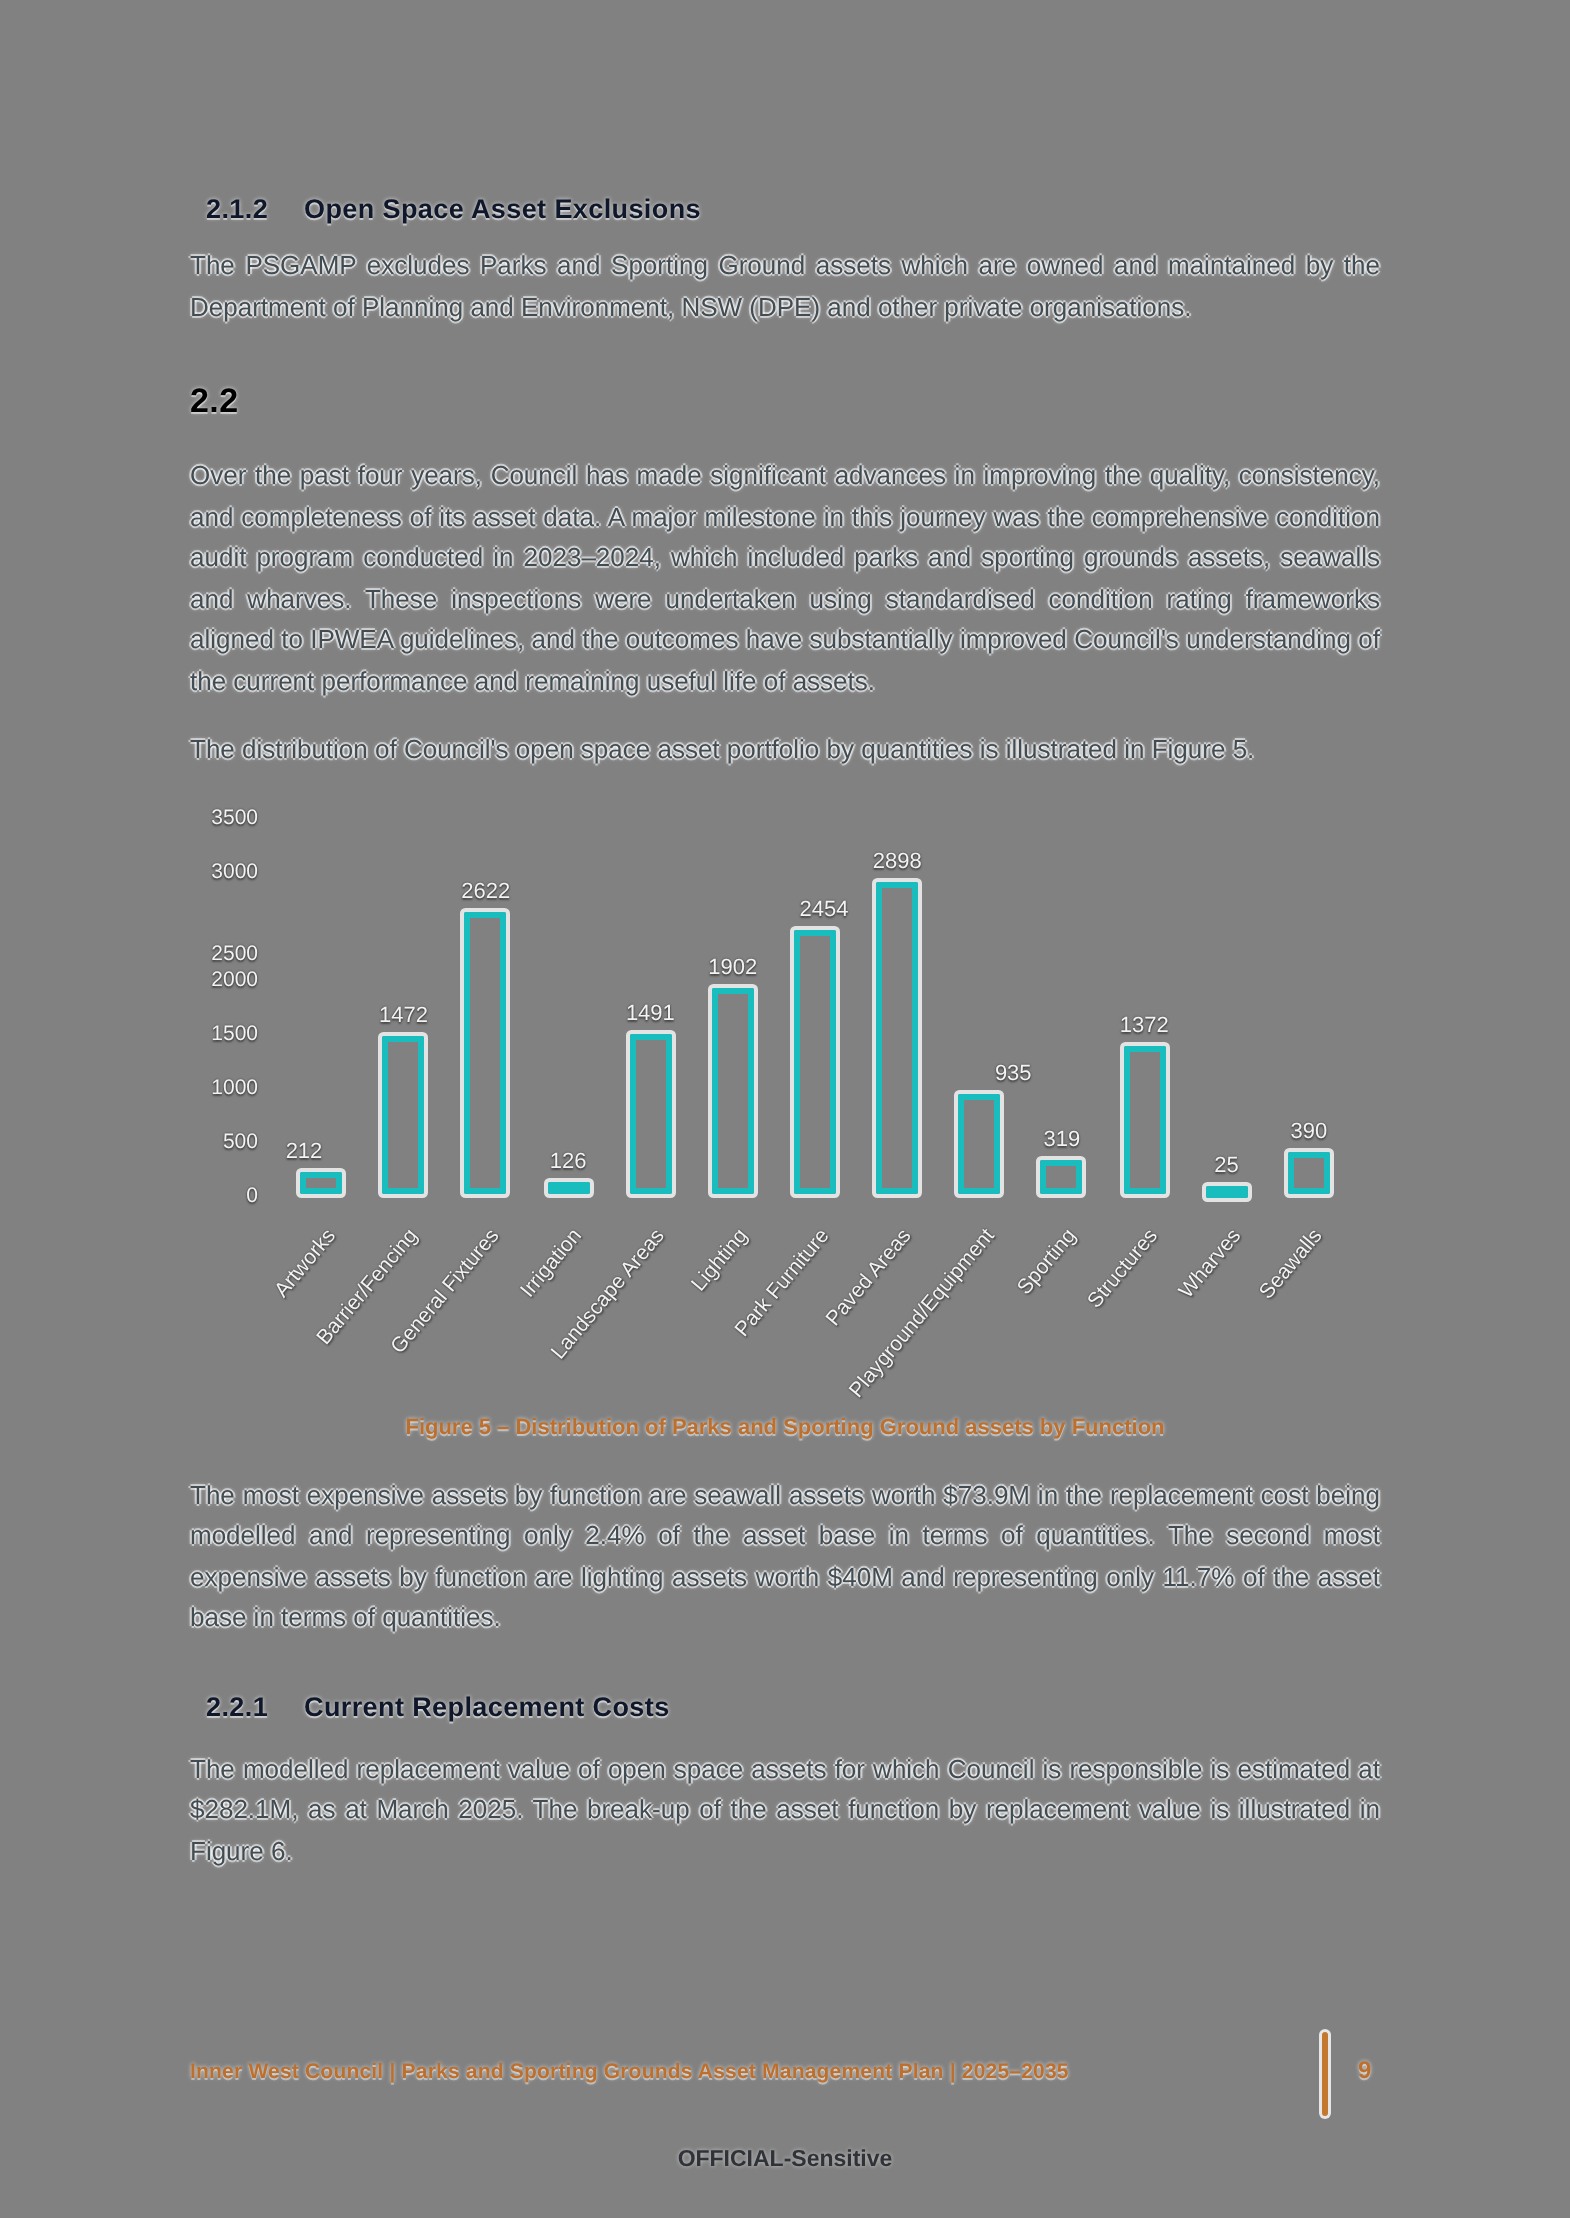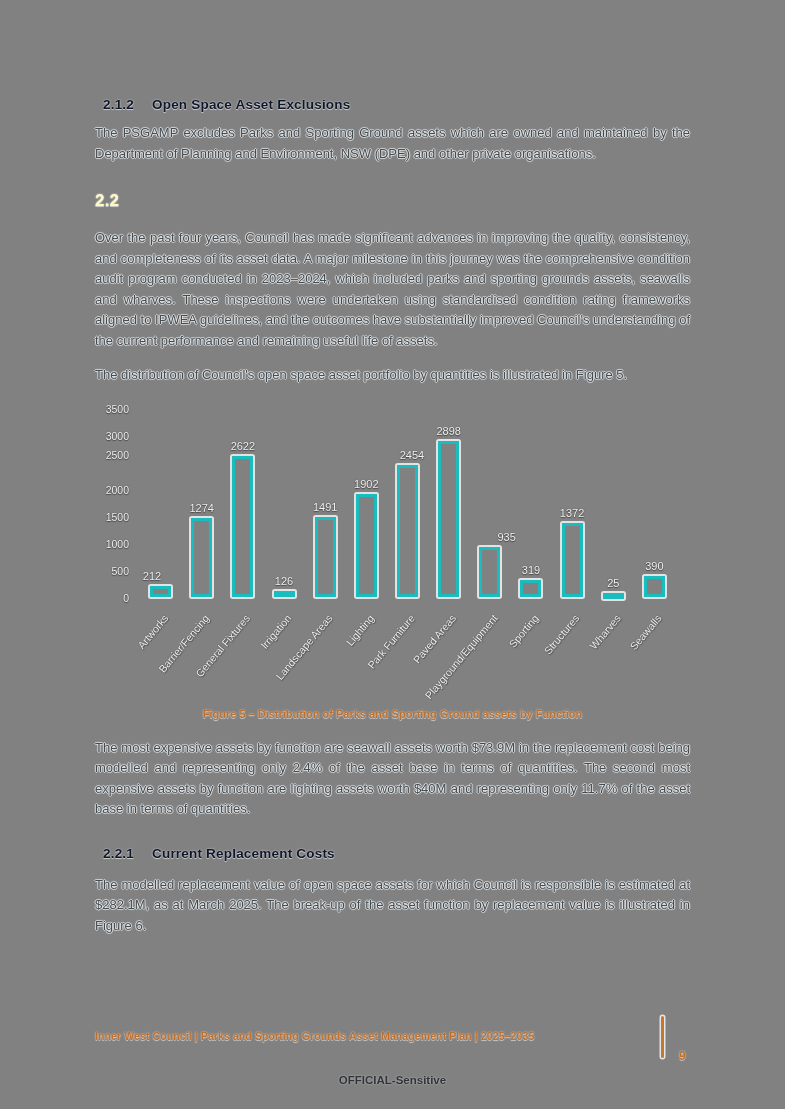--- a/index.html
+++ b/index.html
@@ -18,27 +18,26 @@
     color:#424c53;
     text-shadow:-1px 0 0 rgba(255,255,255,.5), 1px 0 0 rgba(255,255,255,.5),
                 0 -1px 0 rgba(255,255,255,.5), 0 1px 0 rgba(255,255,255,.5),
                 0 0 2px rgba(255,255,255,.85);
   }
   .t-subhead {
     color:#0f172a;
     text-shadow:0 0 2px rgba(255,255,255,.7), 0 1px 0 rgba(255,255,255,.45);
   }
   .t-h2 {
-    color:#fef9c3;
+    color:#000000;
     text-shadow:0 0 2px rgba(255,255,255,.7), 0 1px 0 rgba(255,255,255,.45);
   }
   .t-orange {
     color:#bd702e;
     text-shadow:0 0 2px rgba(255,255,255,.7), 0 1px 0 rgba(255,255,255,.4);
-    margin-top:21px;
   }
   .t-light {
     color:#f3f3f3;
     text-shadow:0 0 1px rgba(45,45,45,.9), 0 1px 1px rgba(45,45,45,.65);
   }
 
   .subheading { display:flex; padding-left:8px; font-size:13.5px; font-weight:bold; letter-spacing:.2px; }
   .subheading .num { width:49px; flex:none; }
   .h2 { display:flex; font-size:17px; font-weight:bold; letter-spacing:.2px; margin-top:27px; }
   .h2 .num { width:34px; flex:none; }
@@ -104,30 +103,30 @@
 
   <p class="body t-body" style="margin-top:14px">The distribution of Council's open space asset portfolio by quantities is illustrated in Figure 5.</p>
 
   <div class="chart">
     <div>
         <div class="ytick t-light" style="top: 189px;">0</div>
         <div class="ytick t-light" style="top: 162px;">500</div>
         <div class="ytick t-light" style="top: 135px;">1000</div>
         <div class="ytick t-light" style="top: 108px;">1500</div>
         <div class="ytick t-light" style="top: 81px;">2000</div>
-        <div class="ytick t-light" style="top: 46px;">2500</div>
+        <div class="ytick t-light" style="top: 68px;">2500</div>
         <div class="ytick t-light" style="top: 27px;">3000</div>
         <div class="ytick t-light" style="top: 0px;">3500</div>
       </div>
 
   <div class="bar" style="left: 55.0769px; top: 184.552px; width: 21px; height: 11.448px; border-color: rgb(25, 189, 189);"></div>
       <div class="val-label t-light" style="left: 31px; top: 167.552px;">212</div>
       <div class="cat-label t-light" style="right: 524.423px; top: 208px;">Artworks</div>
       <div class="bar" style="left: 96.2308px; top: 116.512px; width: 21px; height: 79.488px; border-color: rgb(25, 189, 189);"></div>
-      <div class="val-label t-light" style="left: 80.7308px; top: 99.512px;">1274</div>
+      <div class="val-label t-light" style="left: 80.7308px; top: 99.512px;">1472</div>
       <div class="cat-label t-light" style="right: 483.269px; top: 208px;">Barrier/Fencing</div>
       <div class="bar" style="left: 137.385px; top: 54.412px; width: 21px; height: 141.588px; border-color: rgb(25, 189, 189);"></div>
       <div class="val-label t-light" style="left: 121.885px; top: 37.412px;">2622</div>
       <div class="cat-label t-light" style="right: 442.115px; top: 208px;">General Fixtures</div>
       <div class="bar" style="left: 178.538px; top: 189.196px; width: 21px; height: 6.804px; border-color: rgb(25, 189, 189);"></div>
       <div class="val-label t-light" style="left: 163.038px; top: 172.196px;">126</div>
       <div class="cat-label t-light" style="right: 400.962px; top: 208px;">Irrigation</div>
       <div class="bar" style="left: 219.692px; top: 115.486px; width: 21px; height: 80.514px; border-color: rgb(25, 189, 189);"></div>
       <div class="val-label t-light" style="left: 204.192px; top: 98.486px;">1491</div>
       <div class="cat-label t-light" style="right: 359.808px; top: 208px;">Landscape Areas</div>

